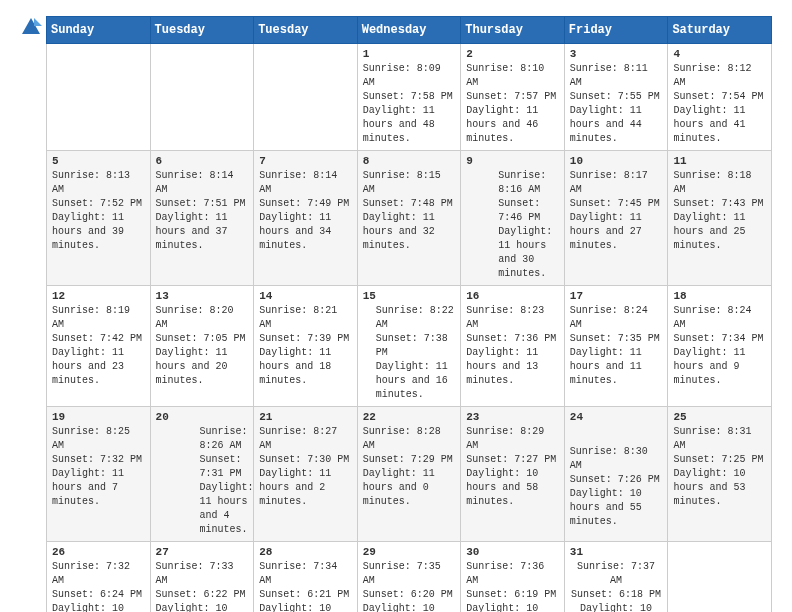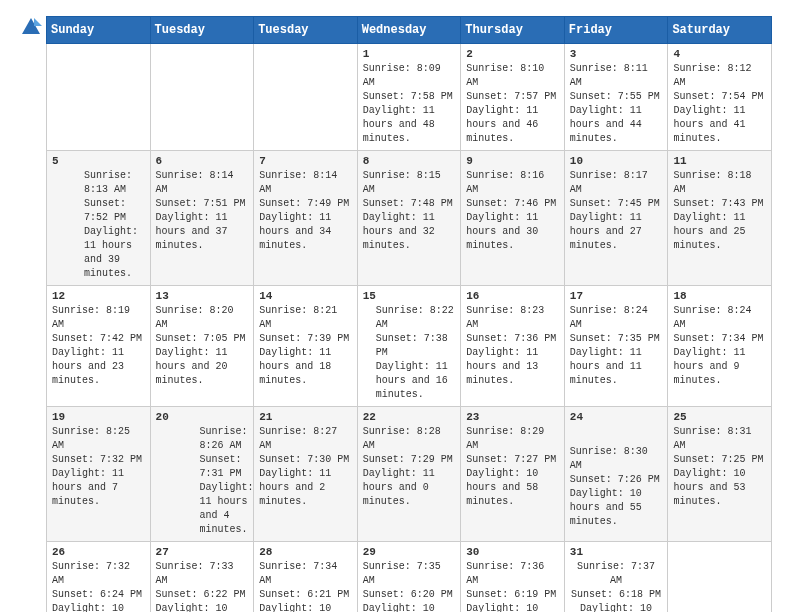--- a/index.html
+++ b/index.html
@@ -159,21 +159,21 @@
           <td>
             <span class="day-number">4</span>
             <div class="day-info" style="white-space: pre-line;">Sunrise: 8:12 AM
 Sunset: 7:54 PM
 Daylight: 11 hours and 41 minutes.</div>
           </td>
         </tr>
         <tr>
           <td>
             <span class="day-number">5</span>
-            <div class="day-info" style="white-space: pre-line; margin-left: 32px;">Sunrise: 8:13 AM
+            <div class="day-info" style="white-space: pre-line;">Sunrise: 8:13 AM
 Sunset: 7:52 PM
 Daylight: 11 hours and 39 minutes.</div>
           </td>
           <td>
             <span class="day-number">6</span>
             <div class="day-info" style="white-space: pre-line;">Sunrise: 8:14 AM
 Sunset: 7:51 PM
 Daylight: 11 hours and 37 minutes.</div>
           </td>
           <td>
@@ -183,21 +183,21 @@
 Daylight: 11 hours and 34 minutes.</div>
           </td>
           <td>
             <span class="day-number">8</span>
             <div class="day-info" style="white-space: pre-line;">Sunrise: 8:15 AM
 Sunset: 7:48 PM
 Daylight: 11 hours and 32 minutes.</div>
           </td>
           <td>
             <span class="day-number">9</span>
-            <div class="day-info" style="white-space: pre-line;">Sunrise: 8:16 AM
+            <div class="day-info" style="white-space: pre-line; margin-left: 32px;">Sunrise: 8:16 AM
 Sunset: 7:46 PM
 Daylight: 11 hours and 30 minutes.</div>
           </td>
           <td>
             <span class="day-number">10</span>
             <div class="day-info" style="white-space: pre-line;">Sunrise: 8:17 AM
 Sunset: 7:45 PM
 Daylight: 11 hours and 27 minutes.</div>
           </td>
           <td>

